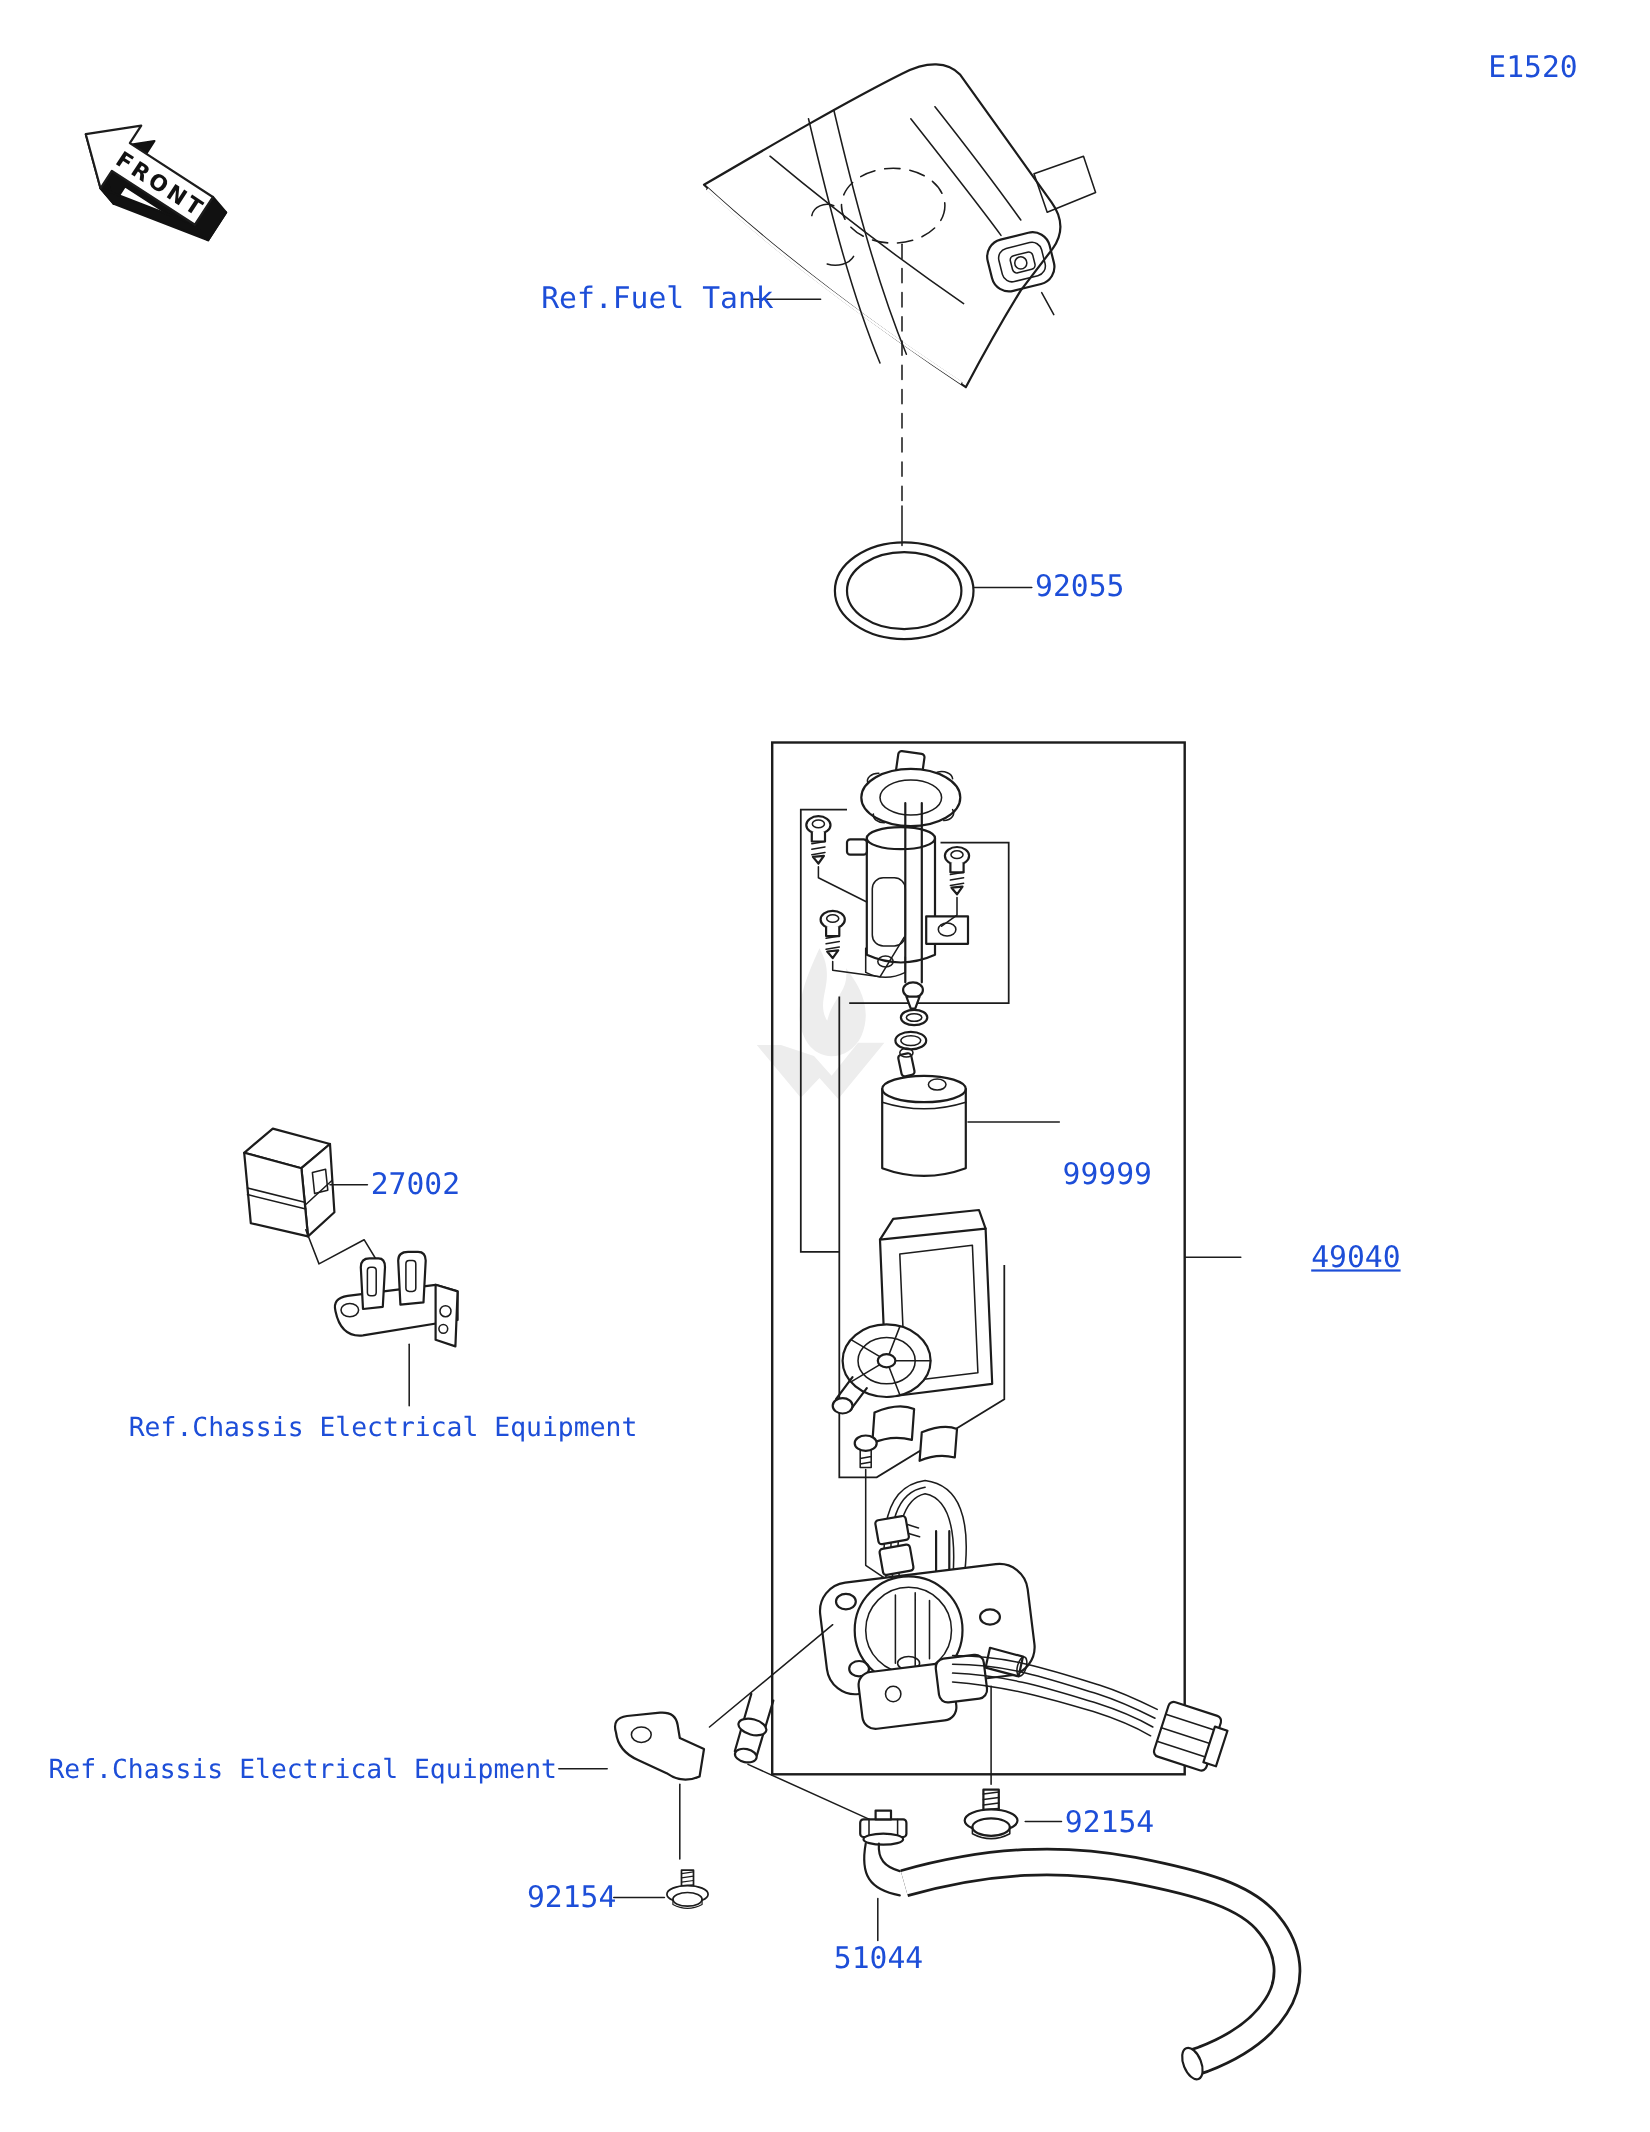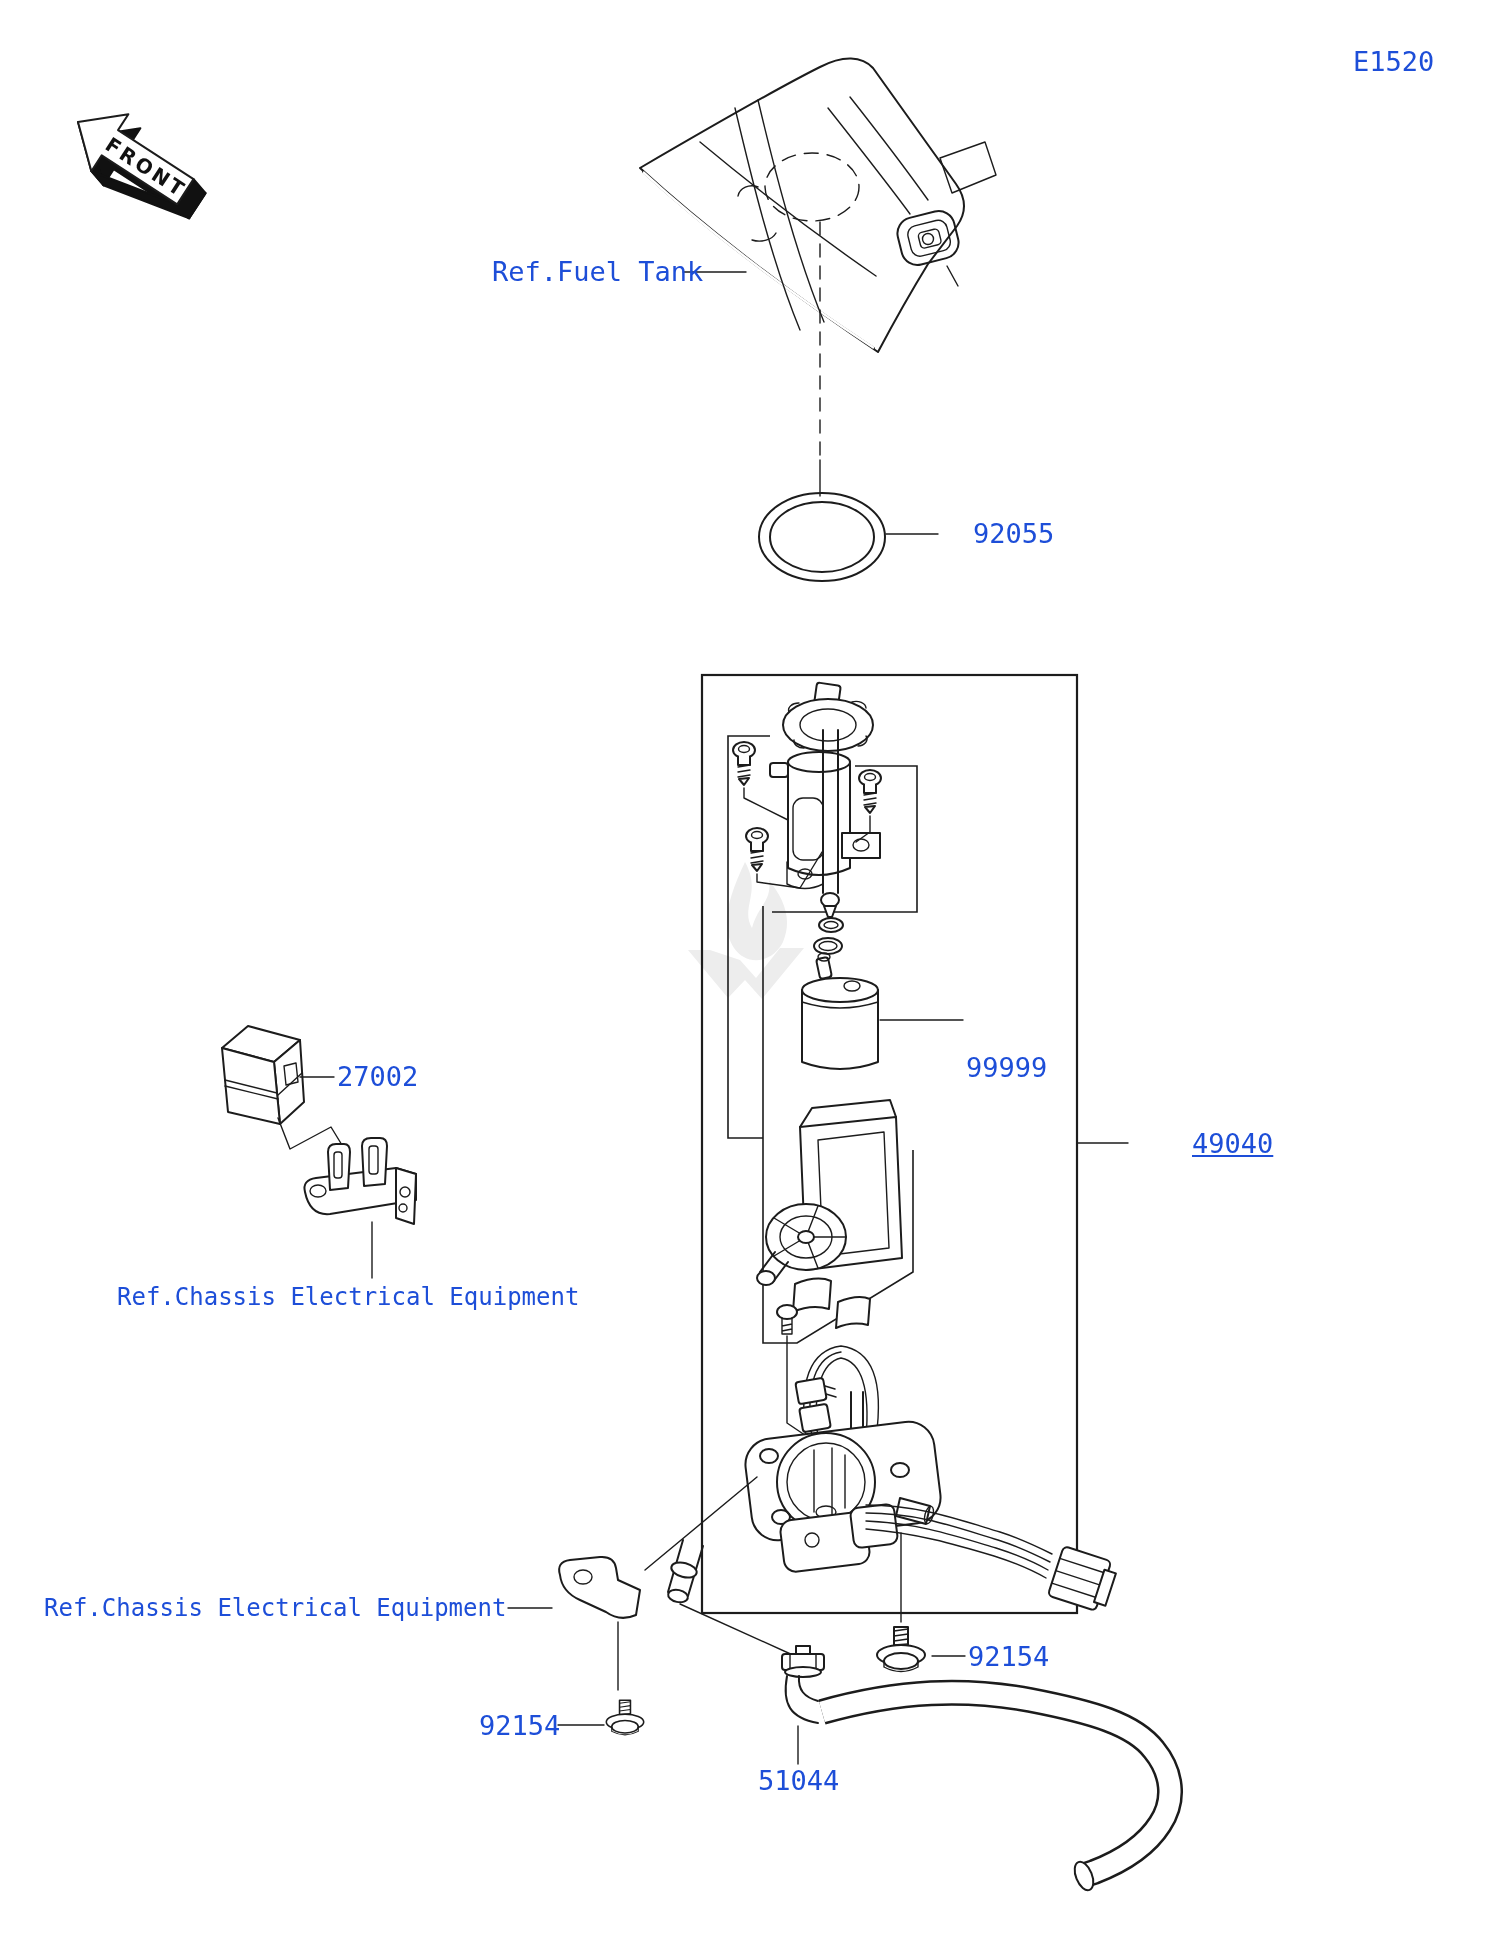--- a/index.html
+++ b/index.html
@@ -263,21 +263,21 @@
       <path d="M1077,1143 L1128,1143" class="art thin"></path>
       <path d="M300,1077 L334,1077" class="art thin"></path>
       <path d="M508,1608 L552,1608" class="art thin"></path>
       <path d="M932,1656 L965,1656" class="art thin"></path>
       <path d="M558,1725 L604,1725" class="art thin"></path>
     </g>
   </svg>
 
   <div class="lbl" style="left:1353px;top:48px;">E1520</div>
   <div class="lbl" style="left:492px;top:258px;">Ref.Fuel Tank</div>
-  <div class="lbl" style="left:941px;top:520px;margin-left:32px;">92055</div>
+  <div class="lbl" style="left:941px;top:520px;">92055</div>
   <div class="lbl" style="left:966px;top:1007px;margin-top:47px;">99999</div>
   <div class="lbl" style="left:1192px;top:1130px;text-decoration:underline;">49040</div>
   <div class="lbl" style="left:337px;top:1063px;">27002</div>
   <div class="lbl sm" style="left:117px;top:1285px;">Ref.Chassis Electrical Equipment</div>
   <div class="lbl sm" style="left:44px;top:1596px;">Ref.Chassis Electrical Equipment</div>
   <div class="lbl" style="left:968px;top:1643px;">92154</div>
   <div class="lbl" style="left:479px;top:1712px;">92154</div>
   <div class="lbl" style="left:758px;top:1767px;">51044</div>
 
 </div>

